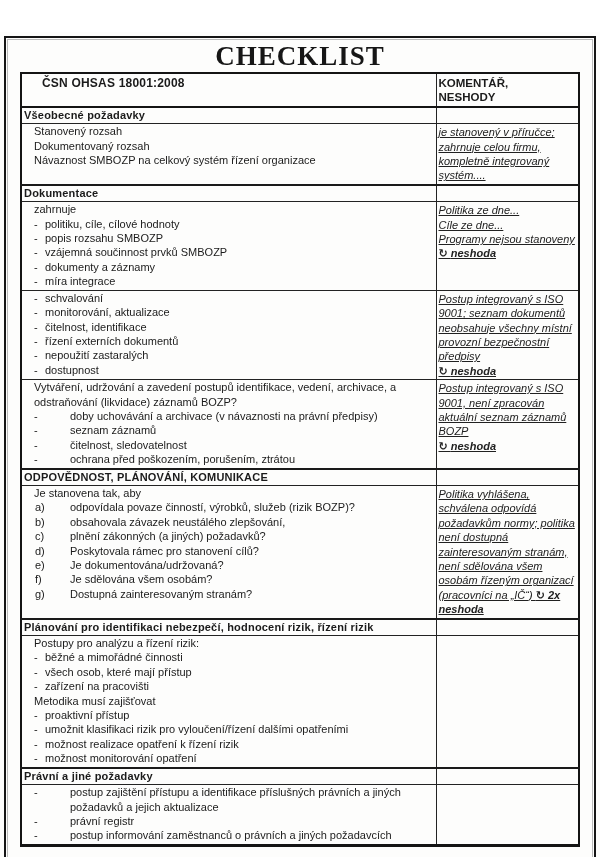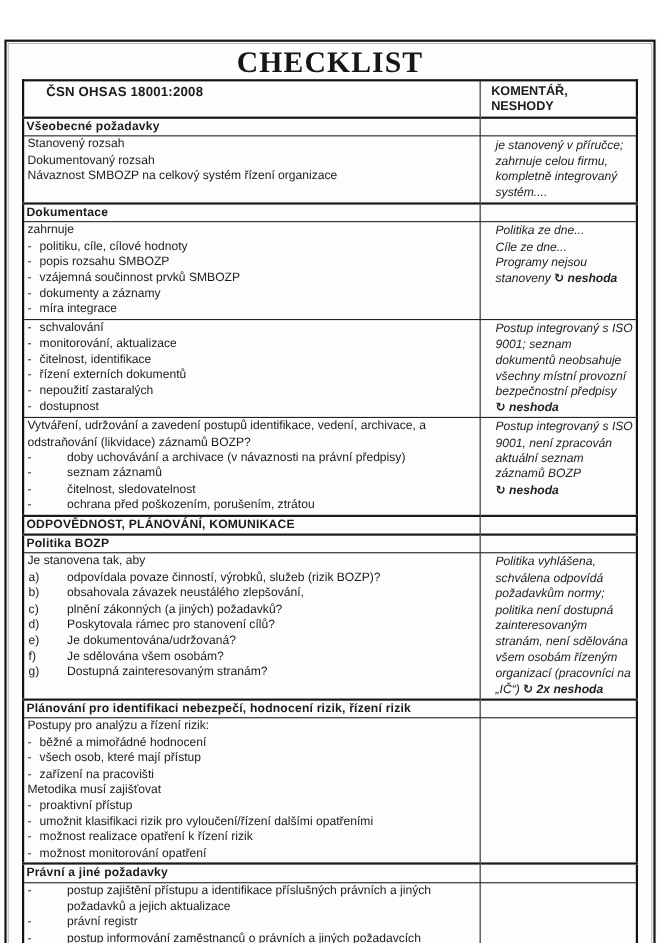--- a/index.html
+++ b/index.html
@@ -61,39 +61,40 @@
     font-size:12px;
     padding-top:2px;
     padding-bottom:14px;
     letter-spacing:0.2px;
     padding-left:20px;
   }
   td.hdr-right{
     font-size:11.5px;
     white-space:pre-line;
     padding-top:2px;
-    padding-left:10px;
+    padding-left:2px;
   }
   tr.section-row td{
     border-top:2px solid #1a1a1a;
     font-weight:700;
   }
   td.section-heading{letter-spacing:0.2px;}
-  td.item-cell{padding-left:1px;}
+  td.item-cell{padding-left:10px;}
   .line{position:relative;padding-left:2px;}
   .line .marker{position:absolute;left:2px;top:0;}
   .line.dash{padding-left:13px;}
   .line.dashwide{padding-left:38px;}
   .line.letter{padding-left:38px;}
   .line.letter .marker{left:3px;}
   td.comment-cell{
     font-style:italic;
-    padding-left:14px;
+    padding-left:2px;
     padding-top:1px;
     color:#212121;
+    text-decoration:underline;
   }
   td.comment-cell .bold{font-weight:700;}
   td.comment-cell .arrow{font-style:normal;font-weight:700;}
 </style>
 </head>
 <body>
 
 <div class="page">
   <div class="frame"></div>
   <div class="inner">
@@ -154,45 +155,41 @@
               <div class="line dashwide"><span class="marker">-</span><span class="ltext">seznam záznamů</span></div>
               <div class="line dashwide"><span class="marker">-</span><span class="ltext">čitelnost, sledovatelnost</span></div>
               <div class="line dashwide"><span class="marker">-</span><span class="ltext">ochrana před poškozením, porušením, ztrátou</span></div>
             </td>
             <td class="comment-cell"><span class="normal">Postup integrovaný s ISO 9001, není zpracován aktuální seznam záznamů BOZP </span><br><span class="arrow">↻ </span><span class="bold">neshoda</span></td>
           </tr>
           <tr class="section-row">
             <td class="section-heading">ODPOVĚDNOST, PLÁNOVÁNÍ, KOMUNIKACE</td>
             <td class="section-heading-comment"></td>
           </tr>
-          <tr class="section-row">
-            <td class="section-heading">Politika BOZP</td>
-            <td class="section-heading-comment"></td>
-          </tr>
           <tr class="item-row">
             <td class="item-cell">
               <div class="line plain"><span class="ltext">Je stanovena tak, aby</span></div>
               <div class="line letter"><span class="marker">a)</span><span class="ltext">odpovídala povaze činností, výrobků, služeb (rizik BOZP)?</span></div>
               <div class="line letter"><span class="marker">b)</span><span class="ltext">obsahovala závazek neustálého zlepšování,</span></div>
               <div class="line letter"><span class="marker">c)</span><span class="ltext">plnění zákonných (a jiných) požadavků?</span></div>
               <div class="line letter"><span class="marker">d)</span><span class="ltext">Poskytovala rámec pro stanovení cílů?</span></div>
               <div class="line letter"><span class="marker">e)</span><span class="ltext">Je dokumentována/udržovaná?</span></div>
               <div class="line letter"><span class="marker">f)</span><span class="ltext">Je sdělována všem osobám?</span></div>
               <div class="line letter"><span class="marker">g)</span><span class="ltext">Dostupná zainteresovaným stranám?</span></div>
             </td>
             <td class="comment-cell"><span class="normal">Politika vyhlášena, schválena odpovídá požadavkům normy; politika není dostupná zainteresovaným stranám, není sdělována všem osobám řízeným organizací (pracovníci na „IČ“) </span><span class="arrow">↻ </span><span class="bold">2x neshoda</span></td>
           </tr>
           <tr class="section-row">
             <td class="section-heading">Plánování pro identifikaci nebezpečí, hodnocení rizik, řízení rizik</td>
             <td class="section-heading-comment"></td>
           </tr>
           <tr class="item-row">
             <td class="item-cell">
               <div class="line plain"><span class="ltext">Postupy pro analýzu a řízení rizik:</span></div>
-              <div class="line dash"><span class="marker">-</span><span class="ltext">běžné a mimořádné hodnocení</span></div>
+              <div class="line dash"><span class="marker">-</span><span class="ltext">běžné a mimořádné činnosti</span></div>
               <div class="line dash"><span class="marker">-</span><span class="ltext">všech osob, které mají přístup</span></div>
               <div class="line dash"><span class="marker">-</span><span class="ltext">zařízení na pracovišti</span></div>
               <div class="line plain"><span class="ltext">Metodika musí zajišťovat</span></div>
               <div class="line dash"><span class="marker">-</span><span class="ltext">proaktivní přístup</span></div>
               <div class="line dash"><span class="marker">-</span><span class="ltext">umožnit klasifikaci rizik pro vyloučení/řízení dalšími opatřeními</span></div>
               <div class="line dash"><span class="marker">-</span><span class="ltext">možnost realizace opatření k řízení rizik</span></div>
               <div class="line dash"><span class="marker">-</span><span class="ltext">možnost monitorování opatření</span></div>
             </td>
             <td class="comment-cell"></td>
           </tr>

